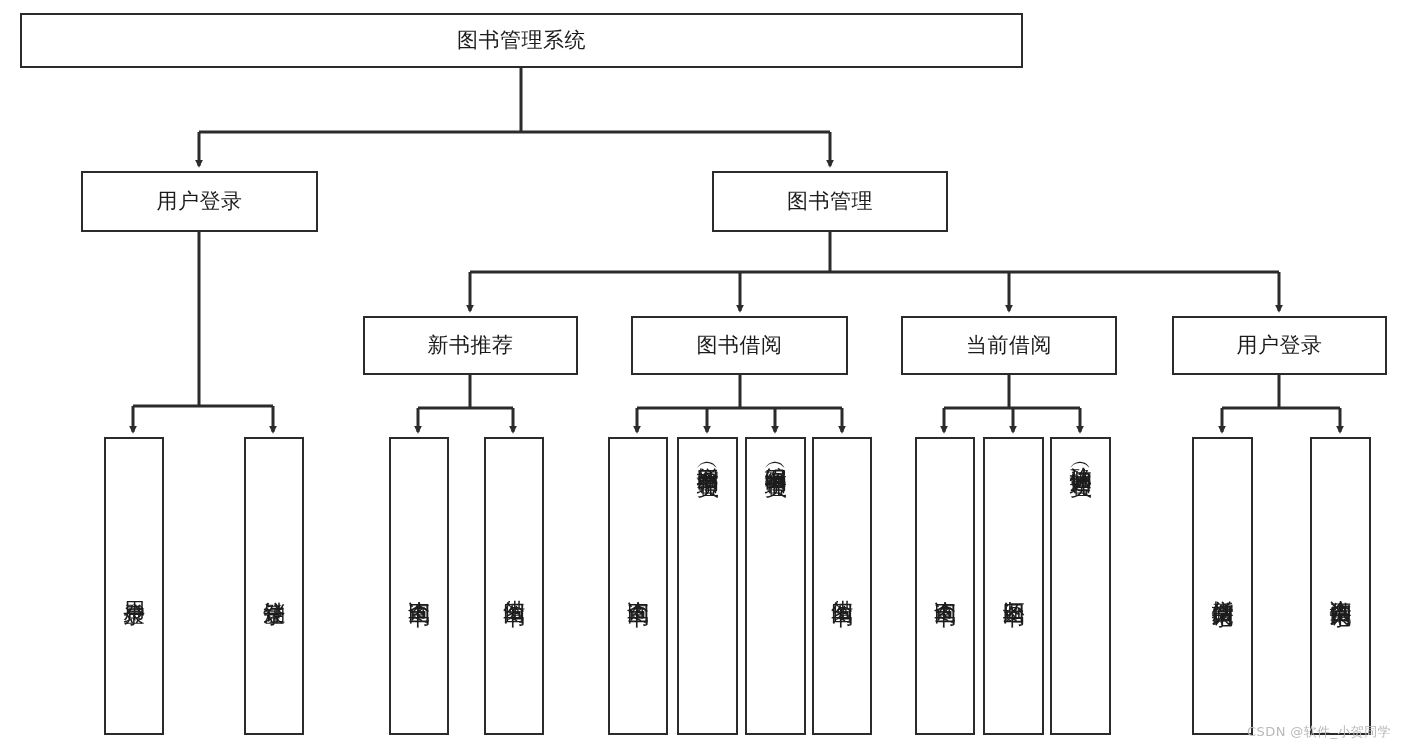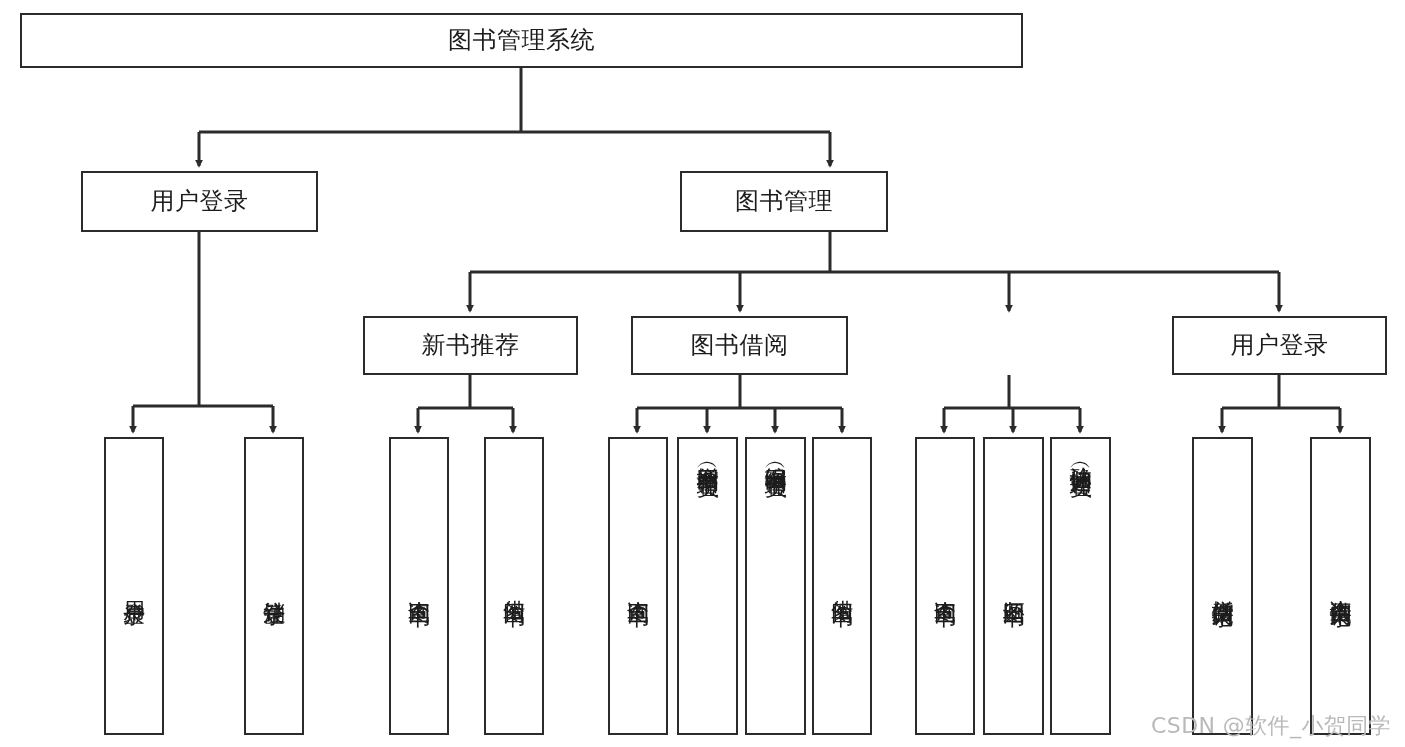--- a/index.html
+++ b/index.html
@@ -29,21 +29,21 @@
     box-sizing: border-box;
     background: #ffffff;
     border: 2px solid #2b2b2b;
     display: flex;
     align-items: center;
     justify-content: center;
     z-index: 2;
   }
   .node-label {
     color: #1c1c1c;
-    font-size: 24px;
+    font-size: 21px;
     line-height: 1.16;
     letter-spacing: 0.5px;
     white-space: nowrap;
     text-align: center;
   }
   .node.horizontal .node-label {
     writing-mode: horizontal-tb;
   }
   .node.vertical {
     align-items: flex-start;
@@ -58,21 +58,21 @@
     letter-spacing: 1.5px;
   }
   .node.vertical.v-mid {
     align-items: center;
     padding-top: 0;
   }
   #watermark {
     position: absolute;
     right: 14px;
     bottom: 6px;
-    font-size: 22px;
+    font-size: 13px;
     color: #b9b9b9;
     white-space: nowrap;
     z-index: 5;
     letter-spacing: 0.4px;
   }
 </style>
 </head>
 <body>
 
 <div id="diagram-root">
@@ -127,30 +127,33 @@
     </g>
   </svg>
 
   <div class="node horizontal" style="left:20px; top:13px; width:1003px; height:55px;">
     <span class="node-label">图书管理系统</span>
   </div>
 
   <div class="node horizontal" style="left:81px; top:171px; width:237px; height:61px;">
     <span class="node-label">用户登录</span>
   </div>
-  <div class="node horizontal" style="left:680px; top:171px; width:208px; height:61px;">
+  <div class="node horizontal" style="left:712px; top:171px; width:236px; height:61px;">
     <span class="node-label">图书管理</span>
   </div>
 
   <div class="node horizontal" style="left:631px; top:316px; width:217px; height:59px;">
     <span class="node-label">图书借阅</span>
   </div>
   <div class="node horizontal" style="left:363px; top:316px; width:215px; height:59px;">
     <span class="node-label">新书推荐</span>
   </div>
+  <div class="node horizontal" style="left:901px; top:316px; width:216px; height:59px;">
+    <span class="node-label">当前借阅</span>
+  </div>
   <div class="node horizontal" style="left:1172px; top:316px; width:215px; height:59px;">
     <span class="node-label">用户登录</span>
   </div>
 
   <div class="node vertical v-mid" style="left:104px; top:437px; width:60px; height:298px;">
     <span class="node-label">用户登录</span>
   </div>
   <div class="node vertical v-mid" style="left:244px; top:437px; width:60px; height:298px;">
     <span class="node-label">注销登录</span>
   </div>

